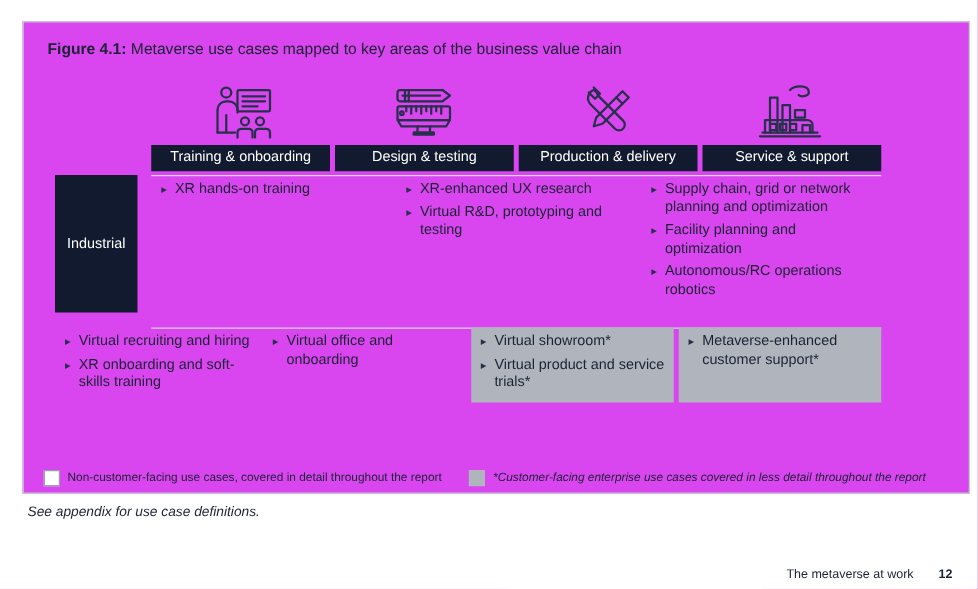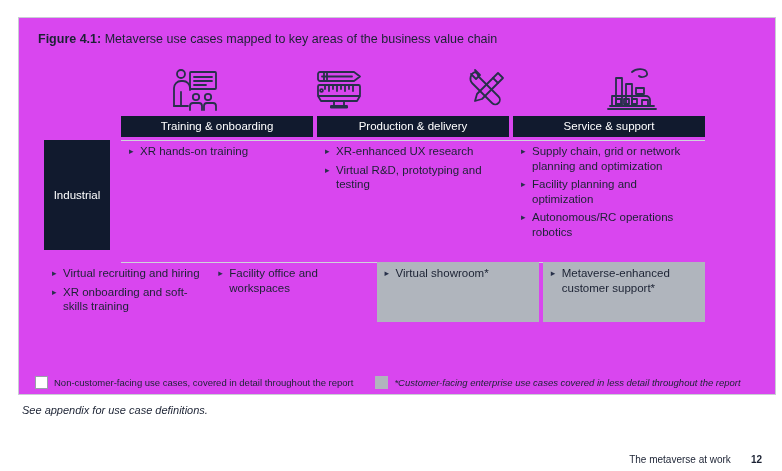--- a/index.html
+++ b/index.html
@@ -277,20 +277,21 @@
         <rect x="28" y="33" width="5" height="5"></rect>
         <path d="M38 40 v-6 h6 v6"></path>
         <path d="M4 43 h48"></path>
       </svg>
     </div>
 
   </div>
 
   <div class="header-row">
     <div class="header-cell">Training &amp; onboarding</div>
+    <div class="header-cell">Design &amp; testing</div>
     <div class="header-cell">Production &amp; delivery</div>
     <div class="header-cell">Service &amp; support</div>
   </div>
 
   <div class="row-divider top"></div>
   <div class="row-divider mid"></div>
 
   <div class="matrix">
 
     <div class="matrix-row">
@@ -327,27 +328,28 @@
 
         <div class="cell">
           <ul class="items">
             <li>Virtual recruiting and hiring</li>
             <li>XR onboarding and soft-skills training</li>
           </ul>
         </div>
 
         <div class="cell">
           <ul class="items">
-            <li>Facility office and workspaces</li>
+            <li>Virtual office and onboarding</li>
           </ul>
         </div>
 
         <div class="cell shaded">
           <ul class="items">
             <li>Virtual showroom*</li>
+            <li>Virtual product and service trials*</li>
           </ul>
         </div>
 
         <div class="cell shaded">
           <ul class="items">
             <li>Metaverse-enhanced customer support*</li>
           </ul>
         </div>
 
       </div>

